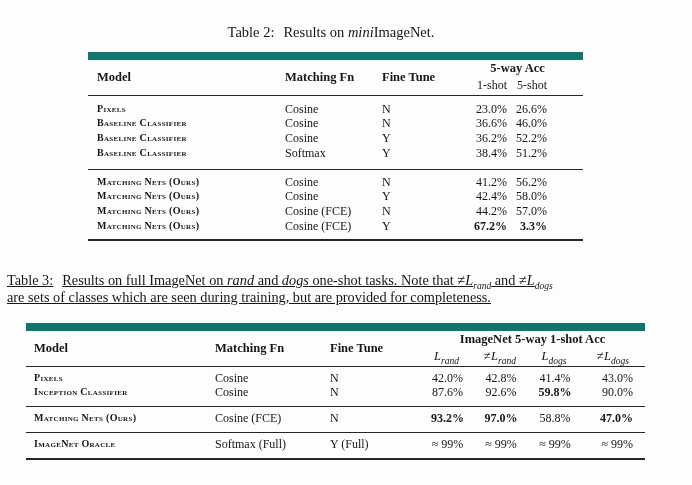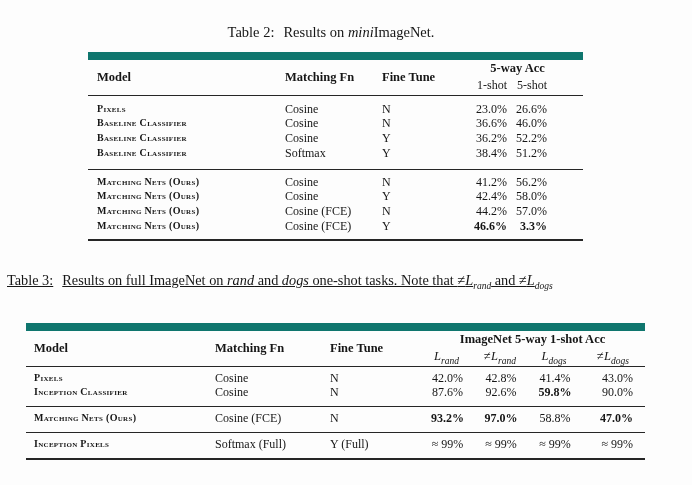--- a/index.html
+++ b/index.html
@@ -140,28 +140,29 @@
         <td class="c1 sc">Matching Nets (Ours)</td>
         <td class="c2">Cosine (FCE)</td>
         <td class="c3">N</td>
         <td class="c4">44.2%</td>
         <td class="c5">57.0%</td>
       </tr>
       <tr>
         <td class="c1 sc">Matching Nets (Ours)</td>
         <td class="c2">Cosine (FCE)</td>
         <td class="c3">Y</td>
-        <td class="c4 b">46.6%</td>
+        <td class="c4 b">67.2%</td>
         <td class="c5 b">3.3%</td>
       </tr>
     </tbody>
   </table>
 
   <div class="t3cap">
     <div class="capline"><span class="cap-label">Table 3:</span><span>Results on full ImageNet on </span><i class="itl">rand</i><span> and </span><i class="itl">dogs</i><span> one-shot tasks. Note that </span><span class="math"><span class="neq">≠</span><i class="mL">L</i><sub class="msub">rand</sub></span><span> and </span><span class="math"><span class="neq">≠</span><i class="mL">L</i><sub class="msub">dogs</sub></span></div>
+    <div class="capline">are sets of classes which are seen during training, but are provided for completeness.</div>
   </div>
 
   <table class="paper t3">
     <colgroup>
         <col style="width:189px">
         <col style="width:115px">
         <col style="width:90px">
         <col style="width:59px">
         <col style="width:48px">
         <col style="width:60px">
@@ -207,21 +208,21 @@
         <td class="c2">Cosine (FCE)</td>
         <td class="c3">N</td>
         <td class="v b">93.2%</td>
         <td class="v b">97.0%</td>
         <td class="v">58.8%</td>
         <td class="v7 b">47.0%</td>
       </tr>
     </tbody>
     <tbody class="b3">
       <tr>
-        <td class="c1 sc">Inception Pixels</td>
+        <td class="c1 sc">ImageNet Oracle</td>
         <td class="c2">Softmax (Full)</td>
         <td class="c3">Y (Full)</td>
         <td class="v">≈ 99%</td>
         <td class="v">≈ 99%</td>
         <td class="v">≈ 99%</td>
         <td class="v7">≈ 99%</td>
       </tr>
     </tbody>
   </table>
 

